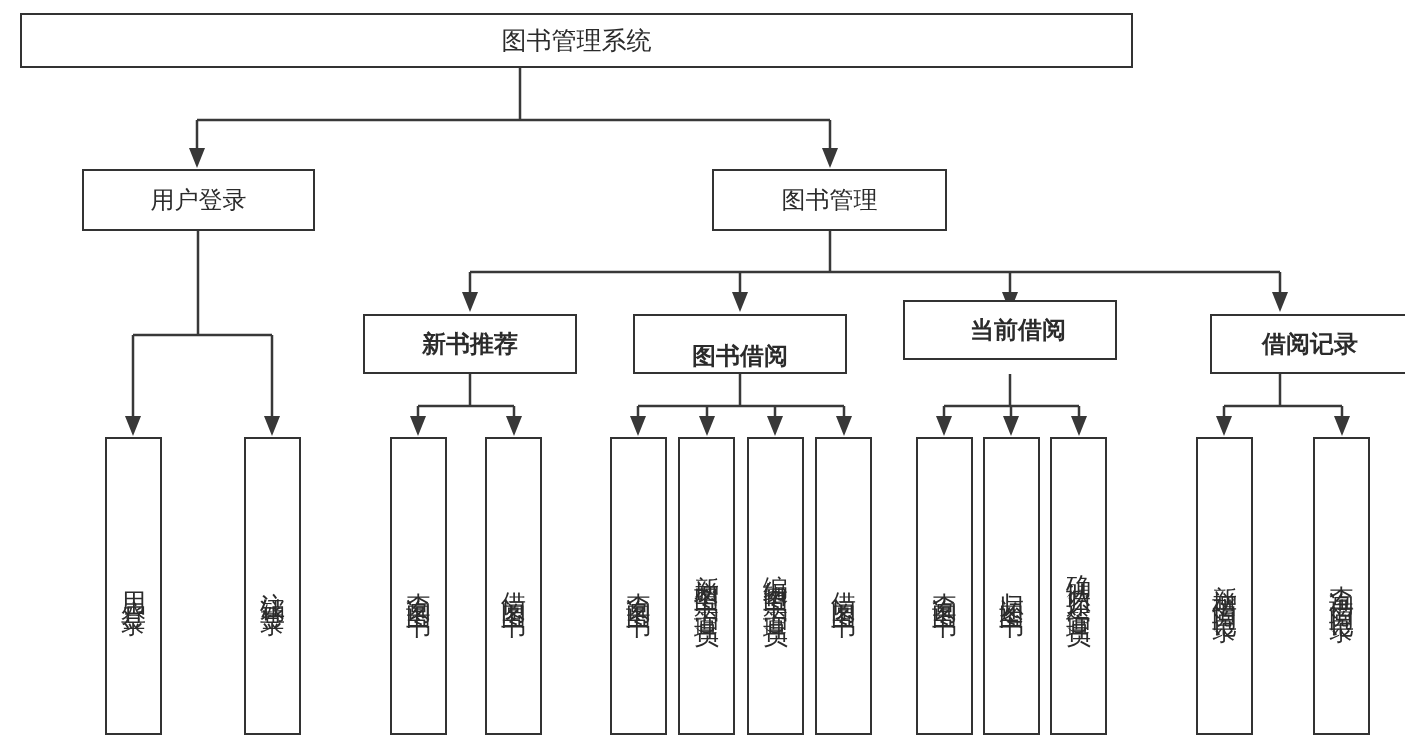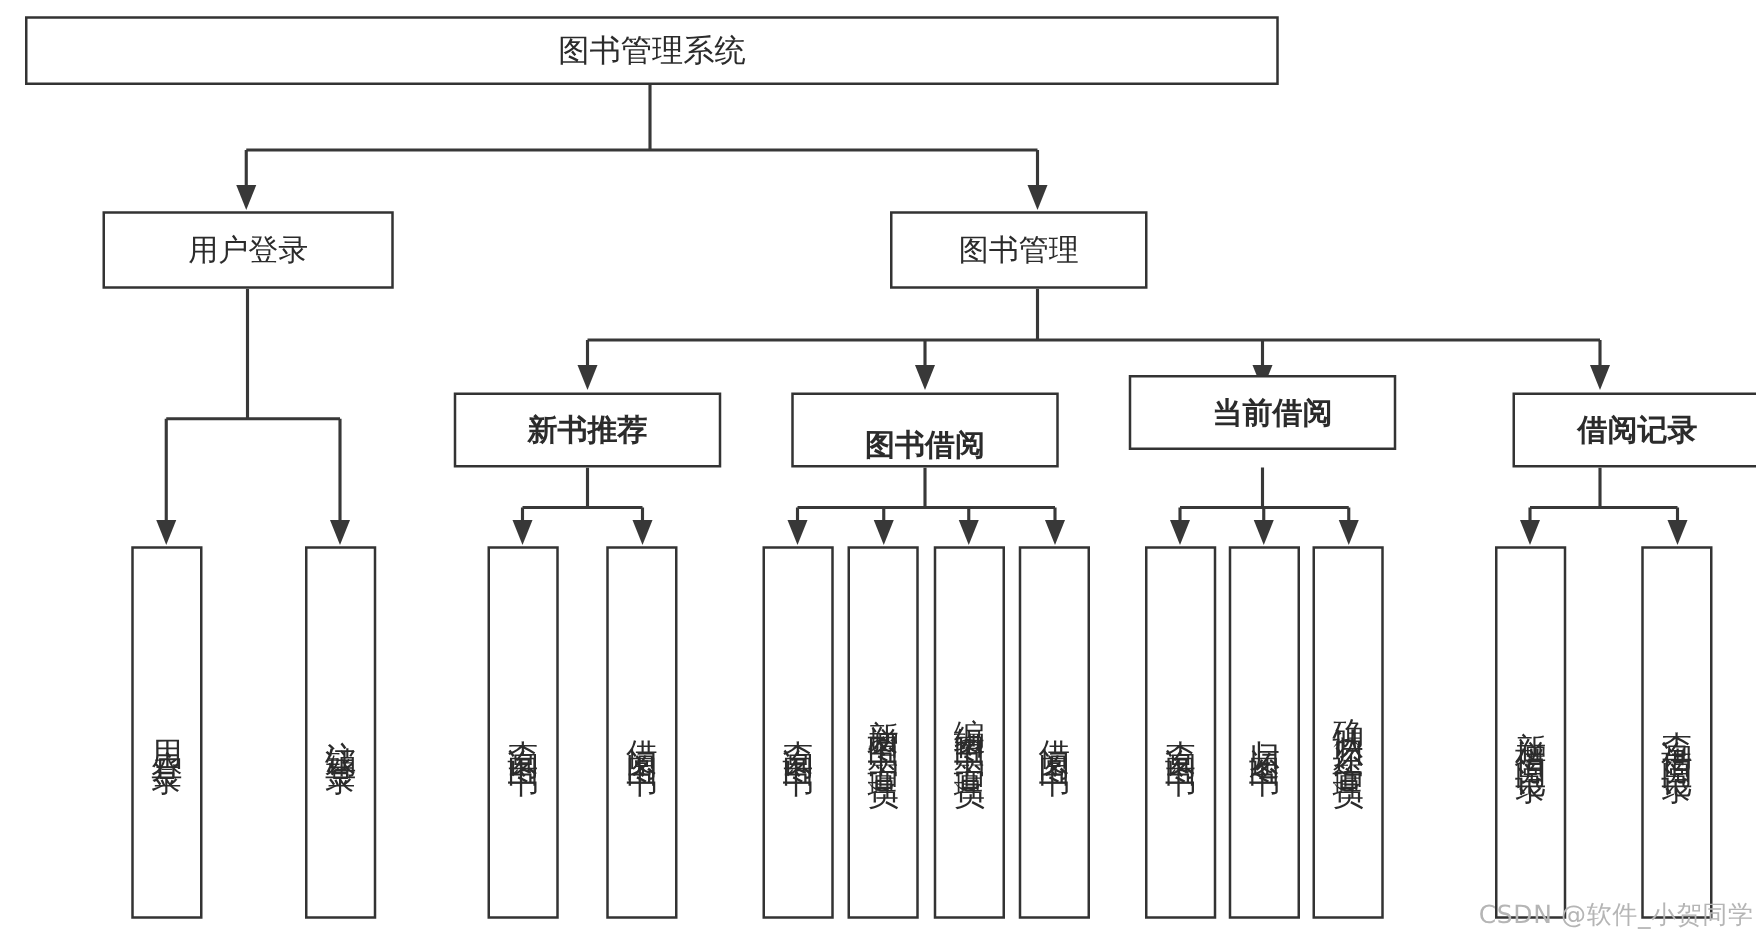--- a/index.html
+++ b/index.html
@@ -88,28 +88,28 @@
       <use href="#arrowhead" x="775" y="436"></use>
       <use href="#arrowhead" x="844" y="436"></use>
       <use href="#arrowhead" x="944" y="436"></use>
       <use href="#arrowhead" x="1011" y="436"></use>
       <use href="#arrowhead" x="1079" y="436"></use>
       <use href="#arrowhead" x="1224" y="436"></use>
       <use href="#arrowhead" x="1342" y="436"></use>
     </g>
   </svg>
 
-  <div class="box root" style="left:20px; top:13px; width:1003px; height:55px;">
+  <div class="box root" style="left:20px; top:13px; width:1113px; height:55px;">
     <span class="hlabel">图书管理系统</span>
   </div>
 
   <div class="box lvl2" style="left:82px; top:169px; width:233px; height:62px;">
     <span class="hlabel">用户登录</span>
   </div>
-  <div class="box lvl2" style="left:712px; top:169px; width:206px; height:62px;">
+  <div class="box lvl2" style="left:712px; top:169px; width:235px; height:62px;">
     <span class="hlabel">图书管理</span>
   </div>
 
   <div class="box lvl3" style="left:363px; top:314px; width:214px; height:60px;">
     <span class="hlabel">新书推荐</span>
   </div>
   <div class="box lvl3" style="left:633px; top:314px; width:214px; height:60px;align-items:flex-end;">
     <span class="hlabel">图书借阅</span>
   </div>
   <div class="box lvl3" style="left:903px; top:300px; width:214px; height:60px;padding-left:16px;">
@@ -152,15 +152,14 @@
   <div class="box leaf" style="left:1050px;">
     <span class="vtext">确认归还（管理员）</span>
   </div>
   <div class="box leaf" style="left:1196px;">
     <span class="vtext">新增借阅记录</span>
   </div>
   <div class="box leaf" style="left:1313px;">
     <span class="vtext">查询借阅记录</span>
   </div>
 
-  <div class="watermark">CSDN @软件_小贺同学</div>
 
 </div>
 
 </body></html>

